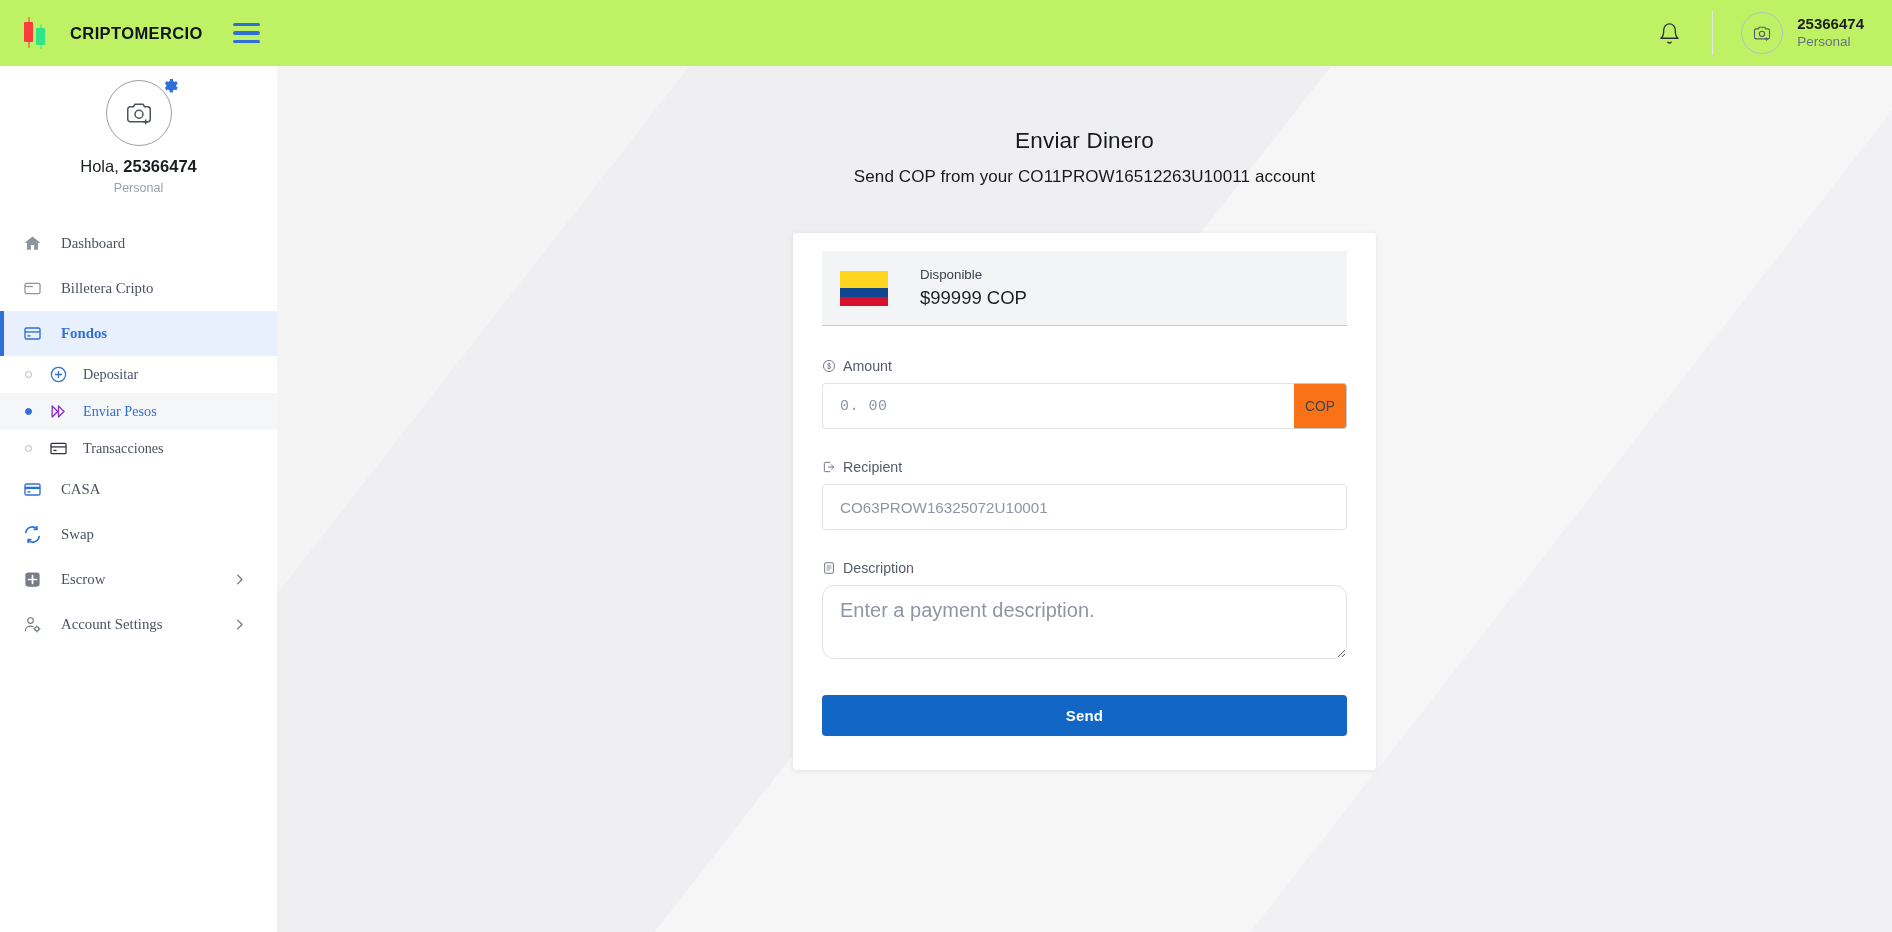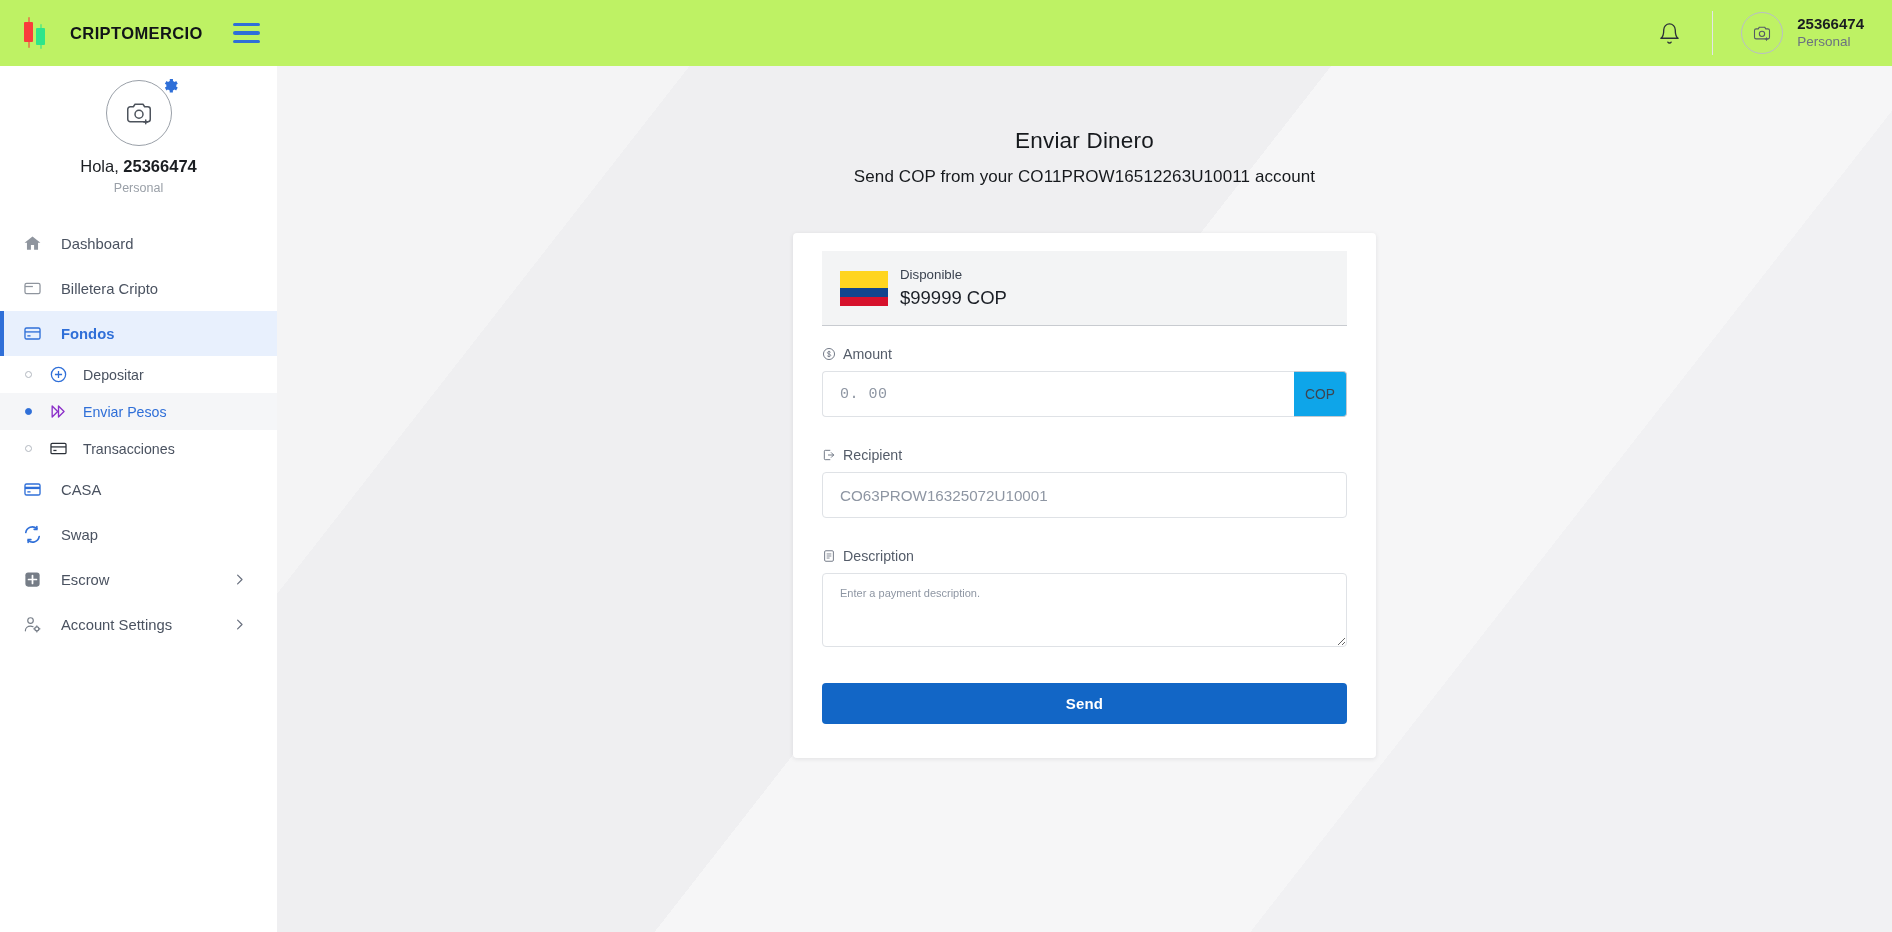--- a/index.html
+++ b/index.html
@@ -60,21 +60,21 @@
     display: flex; align-items: center; justify-content: center;
   }
   .gear-badge {
     position: absolute; right: -9px; top: -4px; width: 20px; height: 20px;
     display: flex; align-items: center; justify-content: center;
   }
   .hola { font-size: 16.5px; color: #1b1e22; margin-top: 11px; }
   .hola b { font-weight: 700; }
   .hola-sub { font-size: 12.5px; color: #9aa0a8; margin-top: 5px; }
 
-  .nav { margin-top: 8px; }
+  .nav { margin-top: 8px; font-family: Liberation Serif, serif; }
   .nav-item {
     display: flex; align-items: center; height: 45px; padding-left: 19px;
     font-size: 14.8px; color: #4a5260; cursor: pointer; position: relative;
     border-left: 4px solid transparent;
   }
   .nav-item .ni-icon { width: 26px; display: flex; align-items: center; justify-content: flex-start; }
   .nav-item .ni-label { margin-left: 12px; white-space: nowrap; }
   .nav-item.active {
     background: #e8f0fd; border-left-color: #2f6fd8; color: #2f6fd8; font-weight: 600;
   }
@@ -112,22 +112,22 @@
   }
 
   .card {
     width: 583px; margin: 46px auto 0; background: #ffffff;
     border-radius: 4px; box-shadow: 0 1px 5px rgba(20,25,35,.09);
     padding: 18px 29px 34px;
   }
 
   .balance {
     background: #f3f4f5; border-bottom: 1.5px solid #c8cbd0;
-    display: flex; align-items: center; gap: 12px;
-    padding: 16px 18px; margin-bottom: 20px;
+    display: flex; align-items: center; gap: 32px;
+    padding: 16px 18px; margin-bottom: 32px;
   }
   .flag { width: 48px; height: 35px; overflow: hidden; flex-shrink: 0; }
   .flag .s1 { height: 50%; background: #ffd520; }
   .flag .s2 { height: 25%; background: #11458e; }
   .flag .s3 { height: 25%; background: #d6112c; }
   .bal-label { font-size: 13.3px; color: #3b4350; }
   .bal-amount { font-size: 18.5px; color: #1b1f26; margin-top: 5px; }
 
   .field { margin-bottom: 8px; }
   .field-label {
@@ -139,29 +139,29 @@
     flex: 1; height: 46px; border: 1px solid #dfe2e6; border-radius: 4px;
     padding: 0 17px; font-size: 15.2px; color: #2b3340;
     font-family: "Liberation Sans", sans-serif; background: #fff; outline: none;
   }
   .text-input::placeholder { color: #8e96a3; }
   .amount-input {
     border-top-right-radius: 0; border-bottom-right-radius: 0; border-right: none;
     font-family: "Liberation Mono", monospace; font-size: 15px; letter-spacing: .5px;
   }
   .addon {
-    width: 53px; height: 46px; background: #0ea5e9; border: 1px solid #c3c9d0;
+    width: 53px; height: 46px; background: #f97316; border: 1px solid #c3c9d0;
     border-left: none; border-top-right-radius: 4px; border-bottom-right-radius: 4px;
     display: flex; align-items: center; justify-content: center;
     font-size: 13.8px; color: #3d4550;
   }
   .field-gap { height: 22px; }
   .desc-area {
-    width: 100%; height: 74px; border: 1px solid #dfe2e6; border-radius: 4px;
-    padding: 13px 17px; font-size: 11px; color: #15803d; resize: vertical;
+    width: 100%; height: 74px; border: 1px solid #dfe2e6; border-radius: 12px;
+    padding: 13px 17px; font-size: 20px; color: #15803d; resize: vertical;
     font-family: "Liberation Sans", sans-serif; outline: none; display: block;
   }
   .desc-area::placeholder { color: #8e96a3; }
   .send-btn {
     width: 100%; height: 41px; margin-top: 28px; background: #1266c6; color: #fff;
     border: none; border-radius: 4px; font-size: 15px; font-weight: 700;
     font-family: "Liberation Sans", sans-serif; cursor: pointer; letter-spacing: .2px;
   }
   .ico { display: block; }
 </style>

